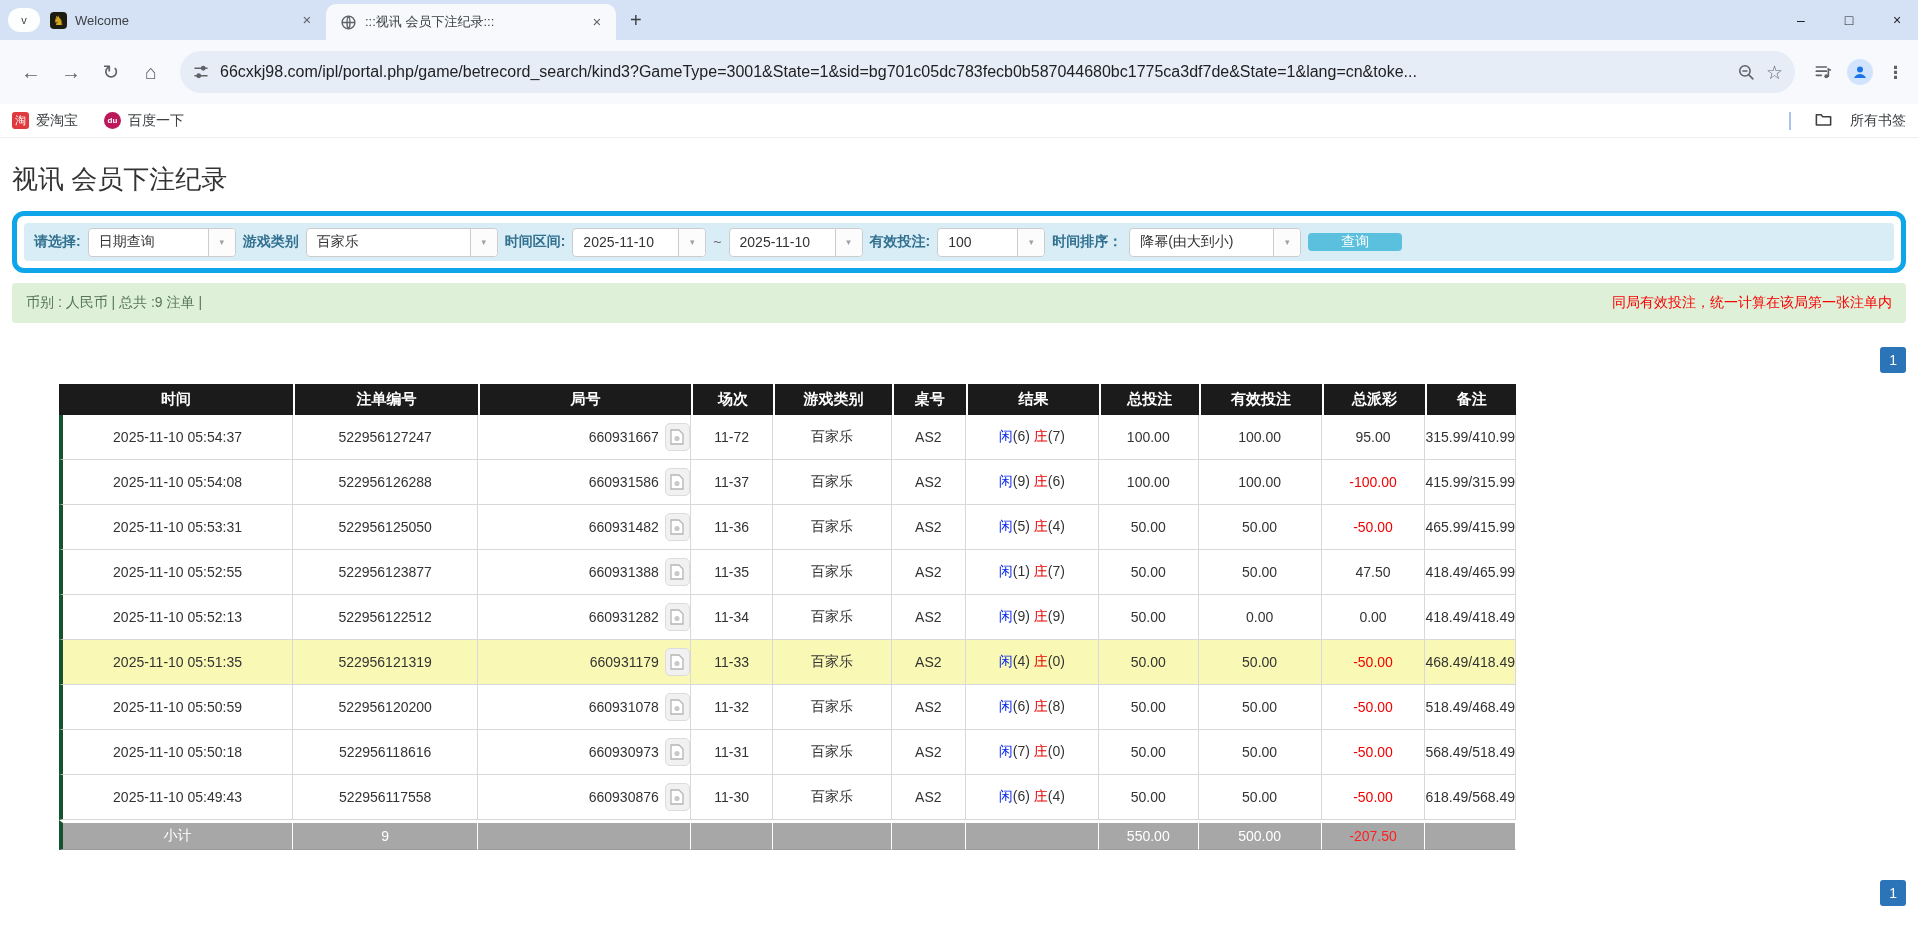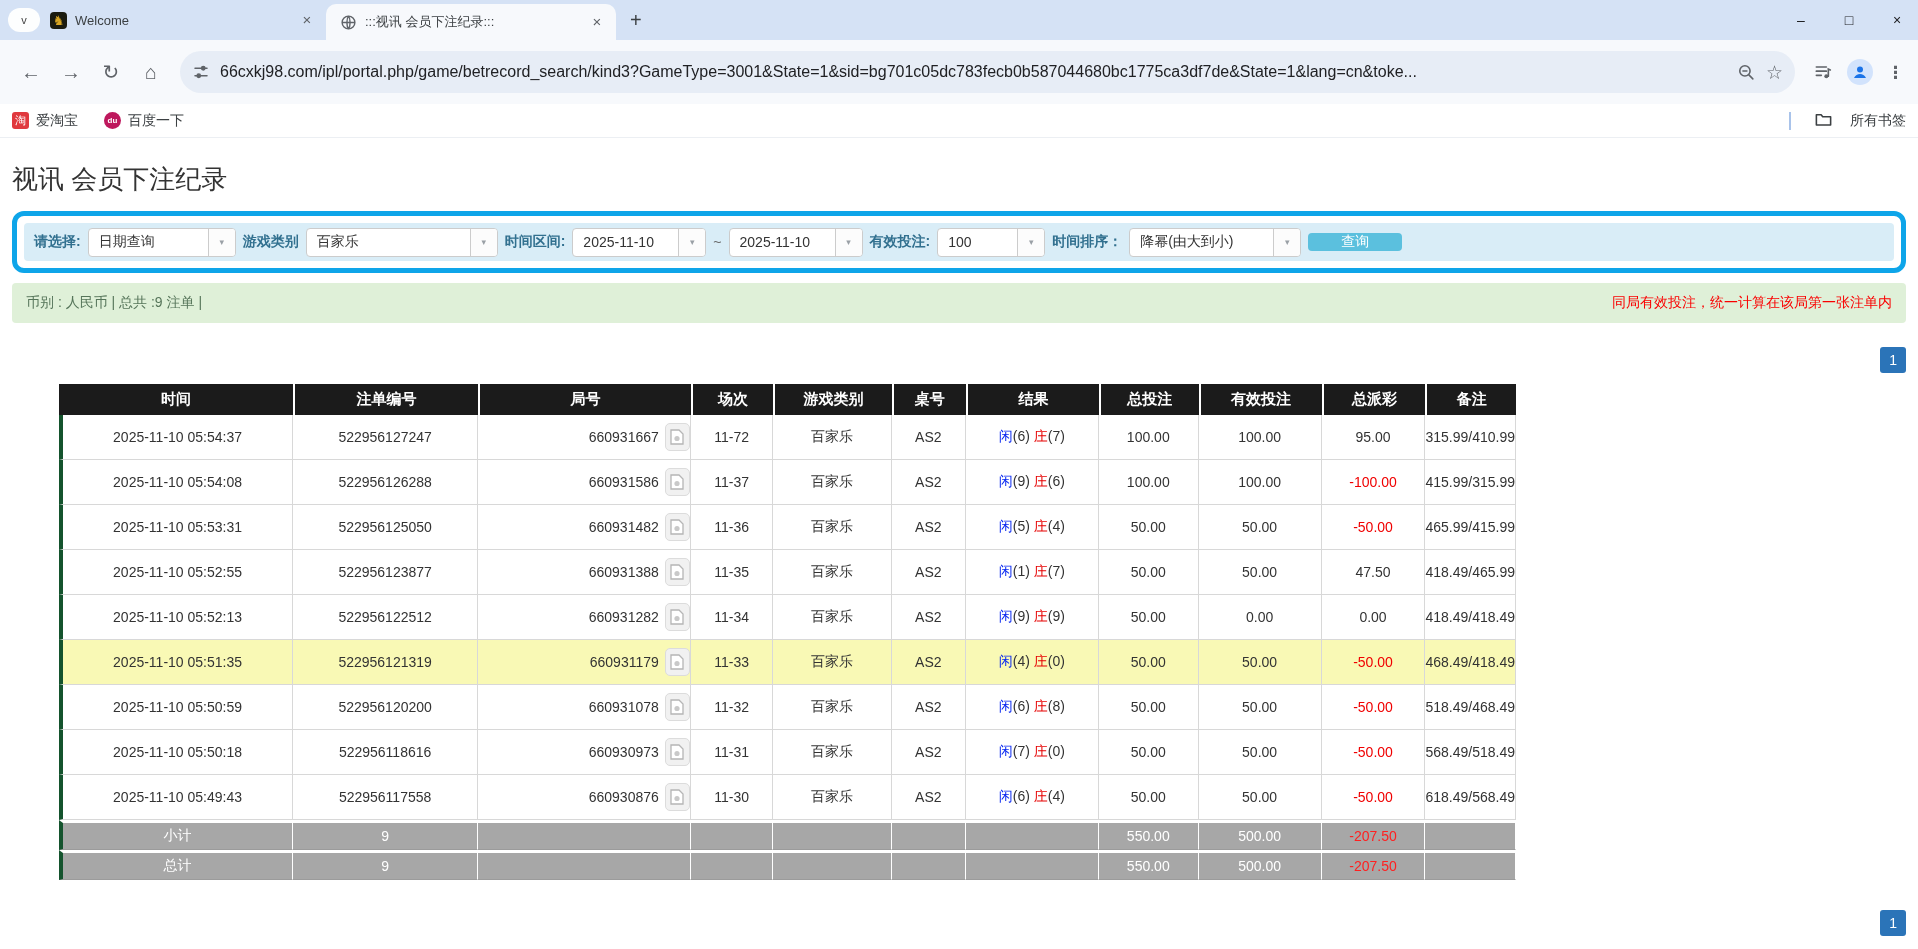--- a/index.html
+++ b/index.html
@@ -478,32 +478,19 @@
           <td></td>
           <td></td>
           <td></td>
           <td></td>
           <td></td>
           <td>550.00</td>
           <td>500.00</td>
           <td class="payout">-207.50</td>
           <td></td>
         </tr>
-        <tr class="sum">
-          <td>总计</td>
-          <td>9</td>
-          <td></td>
-          <td></td>
-          <td></td>
-          <td></td>
-          <td></td>
-          <td>550.00</td>
-          <td>500.00</td>
-          <td class="payout">-207.50</td>
-          <td></td>
-        </tr>
       </tbody>
   </table>
 
   <div class="pag-row bottom">
     <span class="pag-btn">1</span>
   </div>
 </div>
 
 </body></html>

